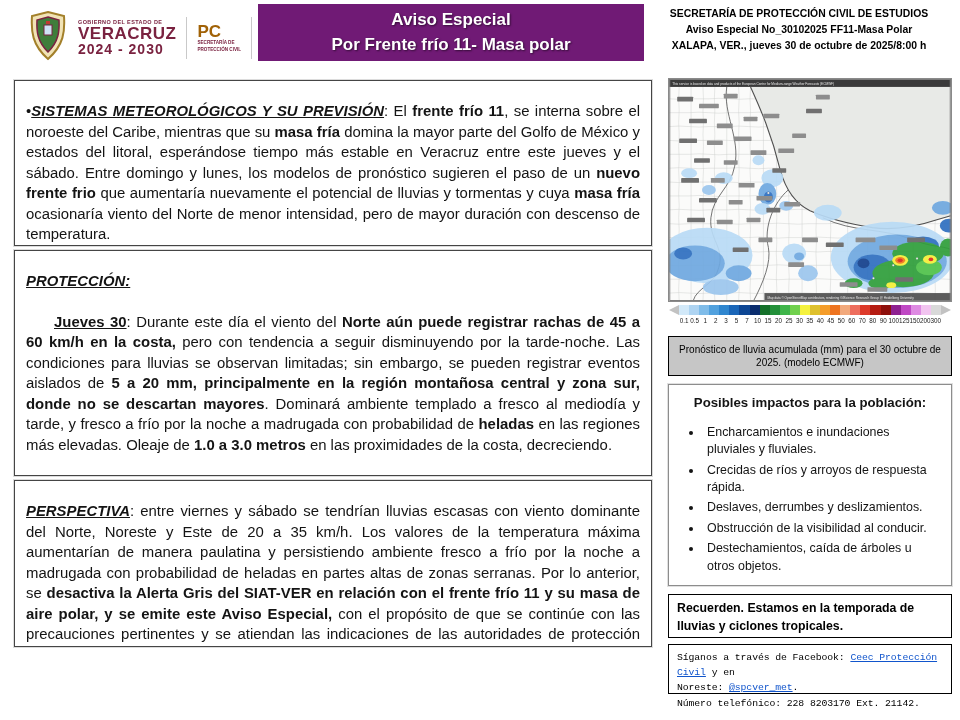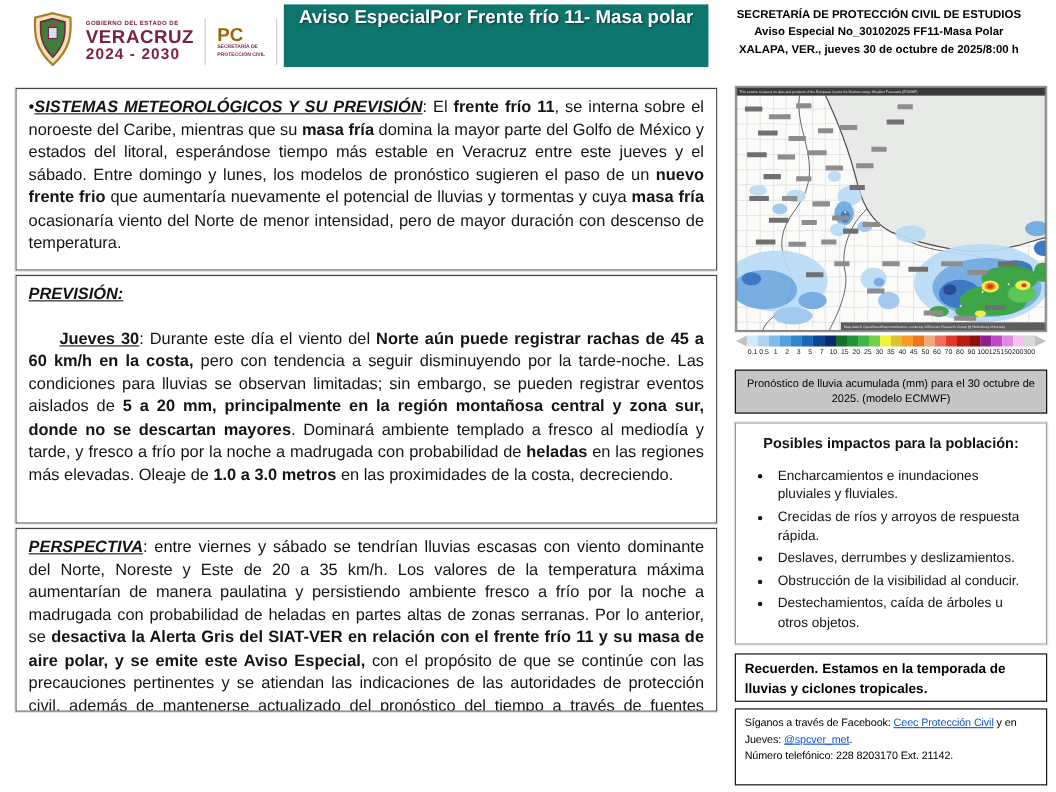--- a/index.html
+++ b/index.html
@@ -12,32 +12,32 @@
   .gov-wordmark{line-height:1;color:#7a2240;}
   .gov-top{font-size:5.5px;font-weight:bold;letter-spacing:.4px;}
   .gov-name{font-size:17px;font-weight:bold;letter-spacing:.5px;}
   .gov-years{font-size:14px;font-weight:bold;letter-spacing:1px;}
   .pc-abbr{font-size:17px;font-weight:bold;color:#a16207;line-height:1;}
   .pc-sub{font-size:4.6px;color:#7a2240;font-weight:bold;line-height:1.4;}
   .pcv-block{line-height:1.1;}
   .pcv-top{font-size:4.6px;font-weight:bold;color:#e07b28;letter-spacing:.3px;}
   .pcv-name{font-size:10px;font-weight:bold;color:#7a2240;letter-spacing:.4px;}
 
-  #title-banner{position:absolute;left:258px;top:4px;width:386px;height:57px;background:#0f766e;
-    display:flex;flex-direction:row;justify-content:center;text-align:center;}
+  #title-banner{position:absolute;left:258px;top:4px;width:386px;height:57px;background:#701a75;
+    display:flex;flex-direction:column;justify-content:center;text-align:center;}
   #title-banner .t-line{color:#fff;font-weight:bold;font-size:17px;line-height:1.45;
     text-shadow:1px 1px 2px rgba(0,0,0,.55);}
 
   #org-header{position:absolute;right:5px;top:6px;width:312px;text-align:center;
     font-size:10.4px;font-weight:bold;line-height:1.55;color:#000;}
 
   
   .tbox{position:absolute;left:14px;width:638px;background:#fff;
     border:1.6px solid #454545;outline:1.4px solid #dcdcdc;
-    padding:7px 11px;box-sizing:border-box;
+    padding:20px 11px;box-sizing:border-box;
     font-size:14.9px;line-height:1.38;text-align:justify;color:#141414;overflow:hidden;}
   .seg-b{font-weight:bold;}
   .seg-i{font-style:italic;}
   .seg-u{text-decoration:underline;}
   .para-gap{height:20px;}
   .indent{text-indent:28px;}
 
   
   .rcol{position:absolute;left:668px;width:284px;box-sizing:border-box;}
   #map-figure{top:78px;height:224px;border:1px solid #8a8a8a;background:#fbfbfa;}
@@ -60,22 +60,22 @@
 
   #impacts-box{top:384px;height:202px;background:#fff;border:1.2px solid #8d8d8d;outline:1.2px solid #e0e0e0;
     padding:8px 10px;font-size:12.4px;color:#141414;}
   #impacts-title{text-align:center;font-weight:bold;font-size:13.2px;margin:2px 0 14px 0;}
   #impacts-list{margin:0;padding-left:24px;}
   #impacts-list li{margin-bottom:3px;line-height:1.4;padding-left:4px;}
 
   #reminder-box{top:594px;height:44px;border:1.6px solid #000;background:#fff;
     padding:5px 8px;font-size:12.3px;font-weight:bold;line-height:1.45;color:#000;}
 
-  #footer-box{top:644px;height:70px;border:1.2px solid #000;background:#fff;
-    padding:5px 8px;font-size:9.8px;letter-spacing:-0.1px;line-height:1.55;color:#000;}
+  #footer-box{top:644px;height:50px;border:1.2px solid #000;background:#fff;
+    padding:5px 8px;font-size:9.8px;letter-spacing:-0.1px;line-height:1.55;color:#000;font-family:Liberation Mono, monospace;}
   .seg-link{color:#1155cc;text-decoration:underline;cursor:pointer;}
 </style>
 </head>
 <body>
 
 <div id="page">
 
   <div id="logos">
     <span>
       <svg width="40" height="50" viewBox="0 0 40 50">
@@ -120,21 +120,21 @@
     <div>SECRETARÍA DE PROTECCIÓN CIVIL DE ESTUDIOS</div>
     <div>Aviso Especial No_30102025 FF11-Masa Polar</div>
     <div>XALAPA, VER.,  jueves 30 de octubre de 2025/8:00 h</div>
   </div>
 
   <div class="tbox" id="box-sistemas" style="top:80px;height:166px;">
     <span><span>•</span><span class="seg-b seg-i seg-u">SISTEMAS METEOROLÓGICOS Y SU PREVISIÓN</span><span>: El </span><span class="seg-b">frente frío 11</span><span>, se interna sobre el noroeste del Caribe, mientras que su </span><span class="seg-b">masa fría</span><span> domina la mayor parte del Golfo de México y estados del litoral, esperándose tiempo más estable en Veracruz entre este jueves y el sábado. Entre domingo y lunes, los modelos de pronóstico sugieren el paso de un </span><span class="seg-b">nuevo frente frio</span><span> que aumentaría nuevamente el potencial de lluvias y tormentas y cuya </span><span class="seg-b">masa fría</span><span> ocasionaría viento del Norte de menor intensidad, pero de mayor duración con descenso de temperatura.</span></span>
   </div>
 
   <div class="tbox" id="box-pronostico" style="top:250px;height:226px;">
-    <div><span class="seg-b seg-i seg-u">PREVISIÓN:</span></div>
+    <div><span class="seg-b seg-i seg-u">PROTECCIÓN:</span></div>
     <div class="para-gap"></div>
     <div class="indent"><span class="seg-b seg-u">Jueves 30</span><span>: Durante este día el viento del </span><span class="seg-b">Norte aún puede registrar rachas de 45 a 60 km/h en la costa,</span><span> pero con tendencia a seguir disminuyendo por la tarde-noche. Las condiciones para lluvias se observan limitadas; sin embargo, se pueden registrar eventos aislados de </span><span class="seg-b">5 a 20 mm, principalmente en la región montañosa central y zona sur, donde no se descartan mayores</span><span>. Dominará ambiente templado a fresco al mediodía y tarde, y fresco a frío por la noche a madrugada con probabilidad de </span><span class="seg-b">heladas</span><span> en las regiones más elevadas. Oleaje de </span><span class="seg-b">1.0 a 3.0 metros</span><span> en las proximidades de la costa, decreciendo.</span></div>
   </div>
 
   <div class="tbox" id="box-perspectiva" style="top:480px;height:167px;">
     <span><span class="seg-b seg-i seg-u">PERSPECTIVA</span><span>: entre viernes y sábado se tendrían lluvias escasas con viento dominante del Norte, Noreste y Este de 20 a 35 km/h. Los valores de la temperatura máxima aumentarían de manera paulatina y persistiendo ambiente fresco a frío por la noche a madrugada con probabilidad de heladas en partes altas de zonas serranas. Por lo anterior, se </span><span class="seg-b">desactiva la Alerta Gris del SIAT-VER en relación con el frente frío 11 y su masa de aire polar, y se emite este Aviso Especial,</span><span> con el propósito de que se continúe con las precauciones pertinentes y se atiendan las indicaciones de las autoridades de protección civil, además de mantenerse actualizado del pronóstico del tiempo a través de fuentes oficiales, en virtud de que es </span><span class="seg-b">probable que un nuevo frente, junto con su masa de aire frío afecten al estado de Veracruz a partir del domingo.</span></span>
   </div>
 
   <div class="rcol" id="map-figure">
     <svg width="282" height="222" viewBox="0 0 284 224">
@@ -364,17 +364,17 @@
         <li>Encharcamientos e inundaciones pluviales y fluviales.</li>
         <li>Crecidas de ríos y arroyos de respuesta rápida.</li>
         <li>Deslaves, derrumbes y deslizamientos.</li>
         <li>Obstrucción de la visibilidad al conducir.</li>
         <li>Destechamientos, caída de árboles u otros objetos.</li>
       </ul>
   </div>
 
   <div class="rcol" id="footer-box">
     <div><span>Síganos a través de Facebook: </span><span class="seg-link">Ceec Protección Civil</span><span>  y en</span></div>
-    <div><span>Jueves:  </span><span class="seg-link">@spcver_met</span><span>.</span></div>
+    <div><span>Noreste:  </span><span class="seg-link">@spcver_met</span><span>.</span></div>
     <div><span>Número telefónico:  228 8203170 Ext. 21142.</span></div>
   </div>
 
 </div>
 
 </body></html>

